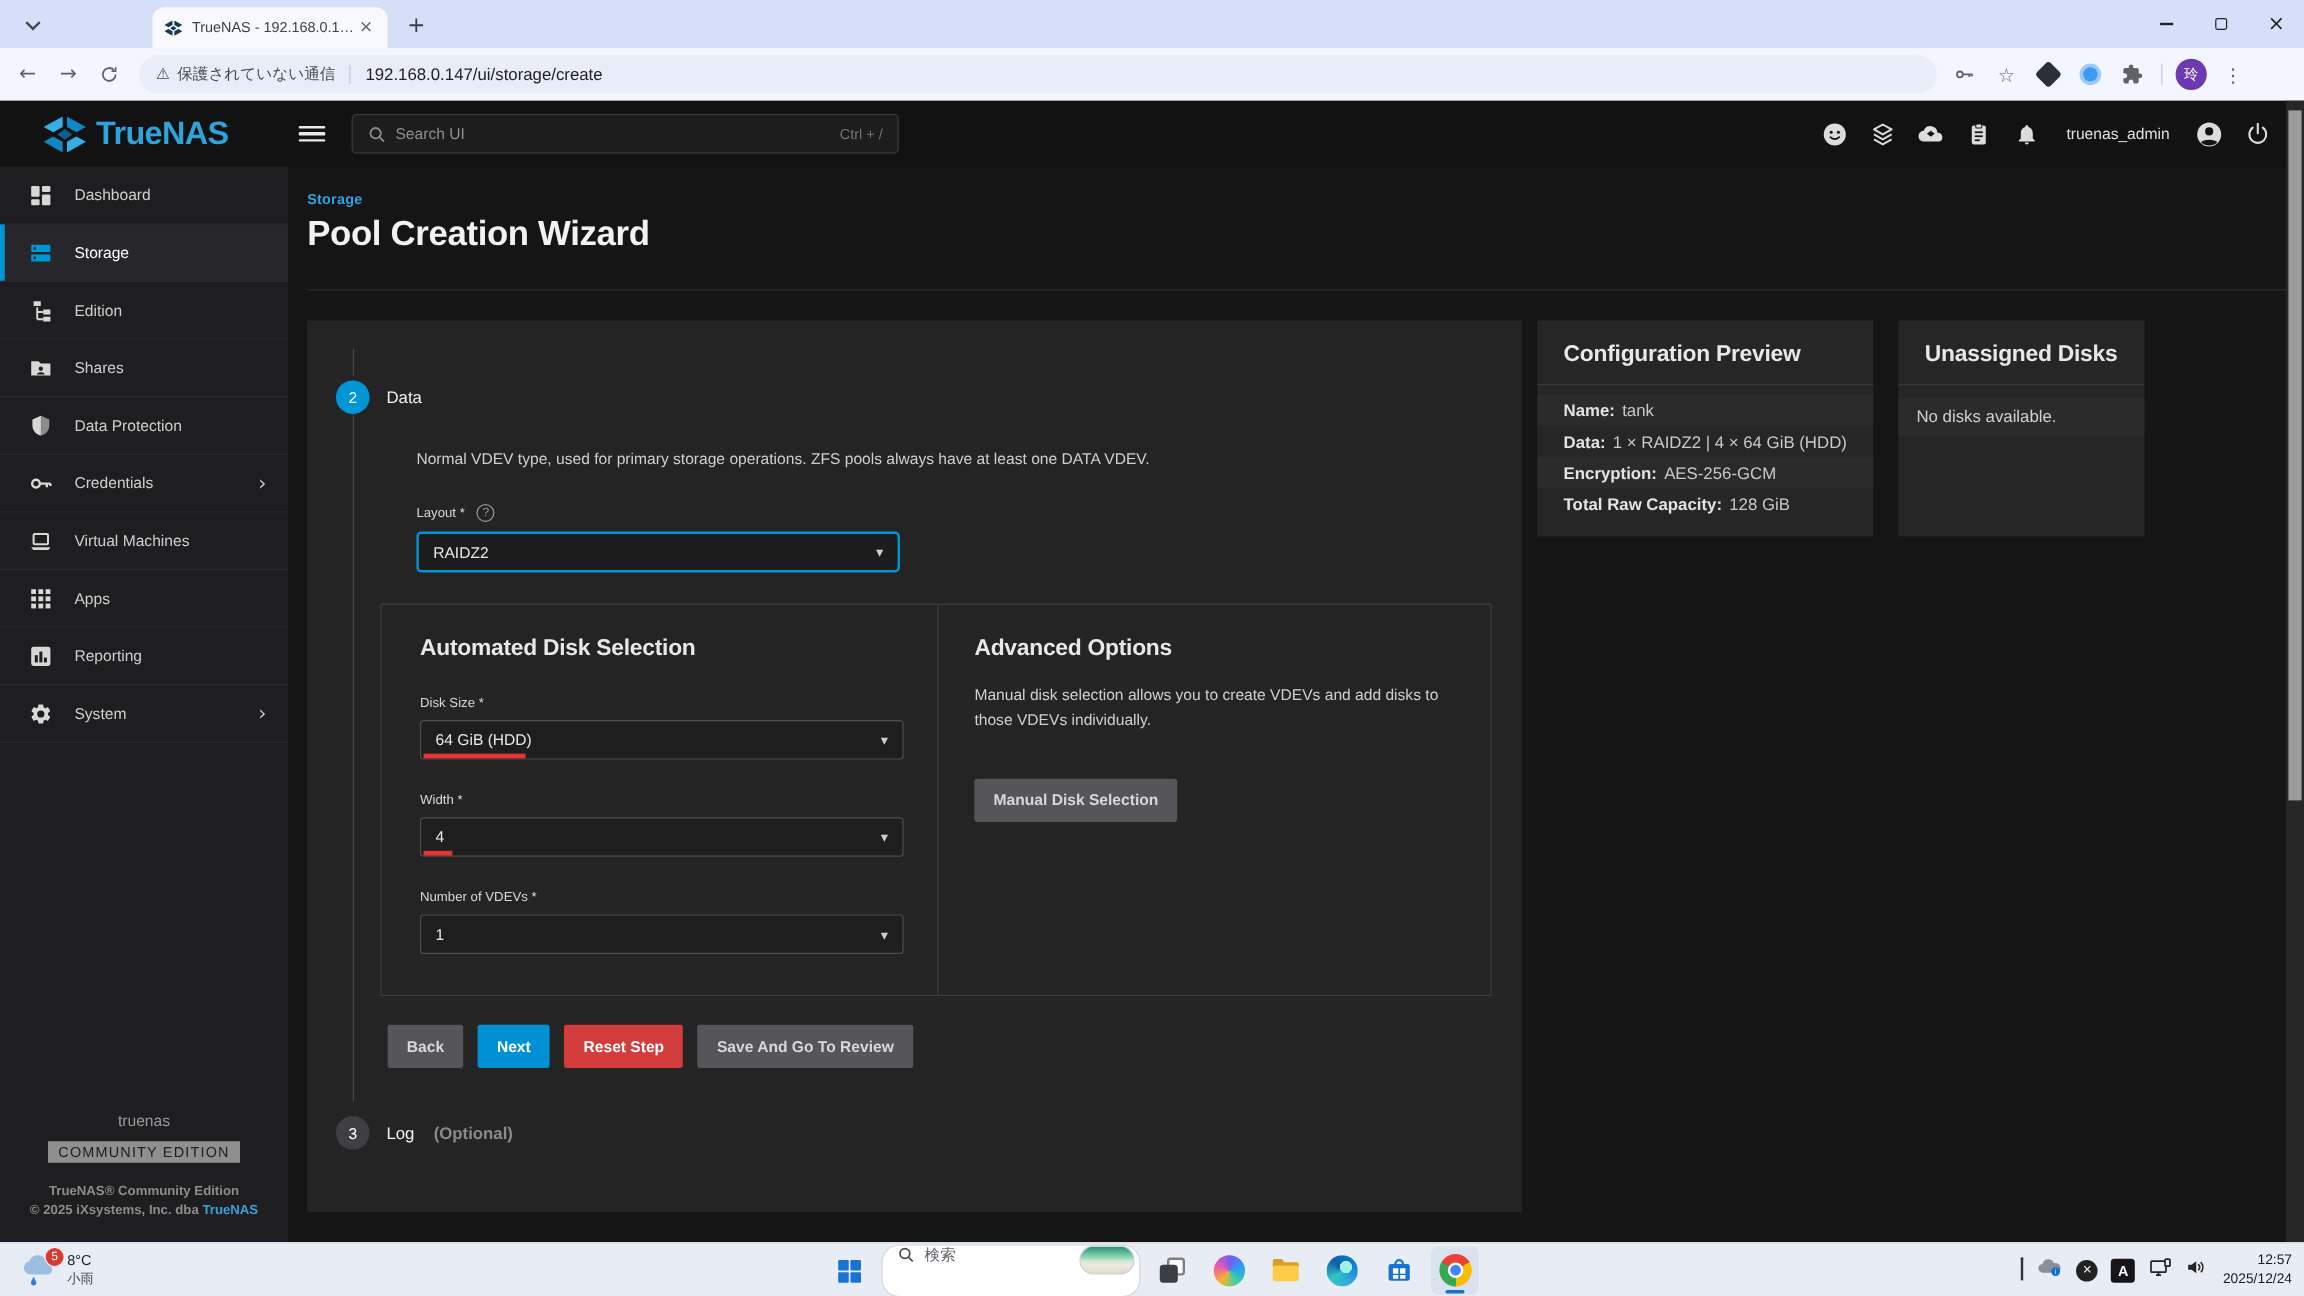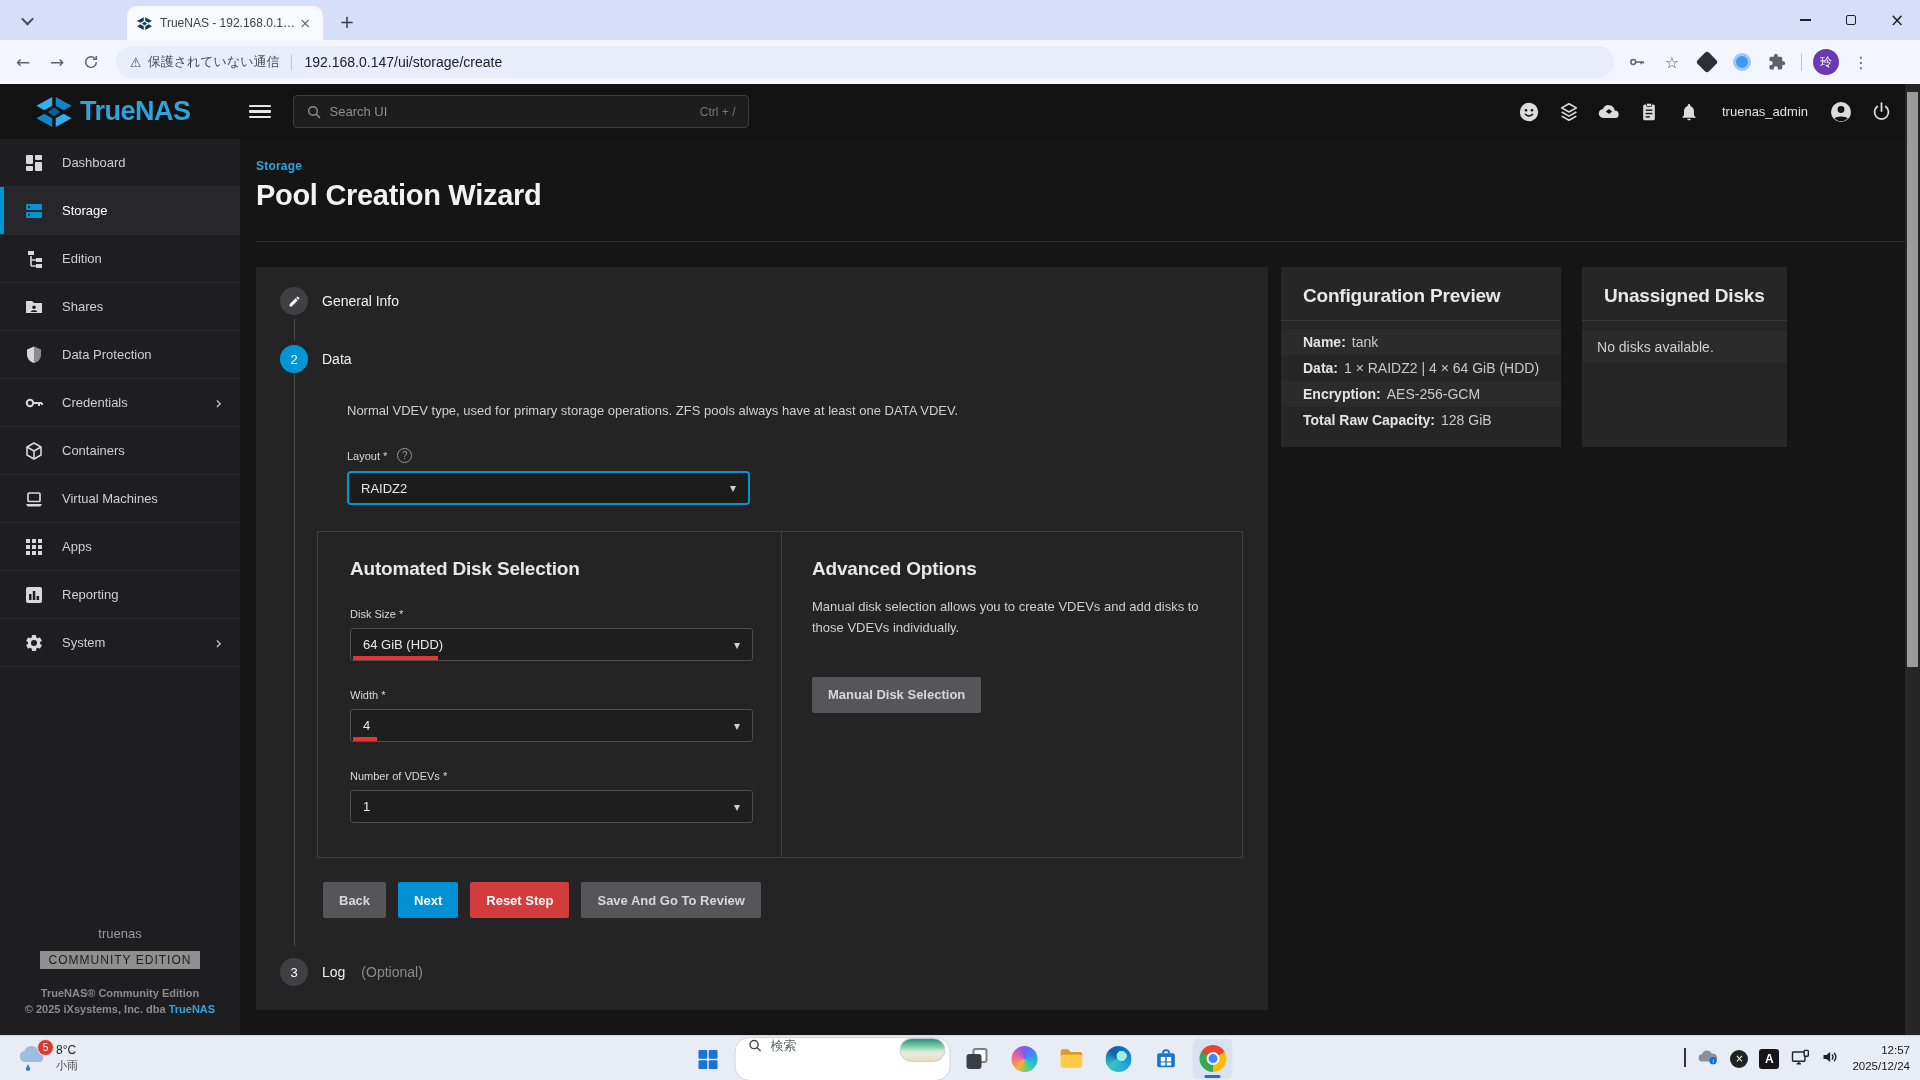--- a/index.html
+++ b/index.html
@@ -72,21 +72,21 @@
   .breadcrumb { font-size:12px; font-weight:700; color:#2fa3dc; letter-spacing:.2px; }
   .page-title { margin-top:6px; font-size:29px; font-weight:700; color:#f2f2f2; letter-spacing:-0.3px; }
   .content-row { margin-top:25px; display:flex; gap:13px; align-items:flex-start; height:743px; }
 
   
   .wizard-card { width:1012px; background:#242424; padding:20px 24px; height:100%; }
   .step-row { display:flex; align-items:center; gap:14px; height:28px; }
   .step-circle { width:28px; height:28px; border-radius:50%; background:#3f3f44; color:#fff; display:flex; align-items:center; justify-content:center; font-size:13px; flex:none; }
   .step-circle.blue { background:#0095d5; }
   .step-label { font-size:14px; color:#f0f0f0; font-weight:500; }
-  .step-optional { font-size:14px; color:#8a8a8a; margin-left:2px; }
+  .step-optional { font-size:14px; color:#8a8a8a; margin-left:2px;font-weight:bold; }
   .conn { width:1px; height:22px; background:#484848; margin:4px 0 4px 14px; }
   .step-body { margin-left:14px; border-left:1px solid #484848; padding:30px 0 28px 52px; }
   .step-desc { font-size:13px; color:#cfcfcf; }
   .field-label { font-size:11px; color:#d8d8d8; display:flex; align-items:center; gap:10px; }
   .help-circ { width:15px; height:15px; border-radius:50%; border:1.5px solid #9a9a9a; color:#9a9a9a; font-size:10px; display:flex; align-items:center; justify-content:center; }
   .layout-field { margin-top:30px; }
   .sel { display:flex; align-items:center; justify-content:space-between; padding:0 12px; position:relative; cursor:pointer; }
   .sel .caret { color:#cfcfcf; font-size:12px; }
   .sel-value { font-size:13px; color:#e8e8e8; }
   .sel.layout { margin-top:8px; width:403px; height:34px; background:#1c1c1c; border:2px solid #0095d5; border-radius:4px; }
@@ -347,27 +347,20 @@
       </div>
       <div class="nav-item">
         <svg class="nav-ic" viewBox="0 0 20 20" fill="none" stroke="currentColor" stroke-width="2">
             <circle cx="6" cy="10" r="3.2"></circle>
             <path d="M9.2 10H18M15 10v3M18 10v2"></path>
           </svg>
         <span class="nav-label">Credentials</span>
         <span class="nav-chev uni">›</span>
       </div>
       <div class="nav-item">
-        <svg class="nav-ic" viewBox="0 0 20 20" fill="none" stroke="currentColor" stroke-width="1.6" stroke-linejoin="round">
-            <path d="M10 2 17 6v8l-7 4-7-4V6z"></path>
-            <path d="M3 6l7 4 7-4M10 10v8"></path>
-          </svg>
-        <span class="nav-label">Containers</span>
-      </div>
-      <div class="nav-item">
         <svg class="nav-ic" viewBox="0 0 20 20">
             <rect x="4" y="4" width="12" height="8.5" rx="1" fill="none" stroke="currentColor" stroke-width="1.7"></rect>
             <path d="M2 15h16l-1.6 2.4H3.6z" fill="currentColor"></path>
           </svg>
         <span class="nav-label">Virtual Machines</span>
       </div>
       <div class="nav-item">
         <svg class="nav-ic" viewBox="0 0 20 20" fill="currentColor">
             <rect x="2" y="2" width="4" height="4"></rect>
             <rect x="8" y="2" width="4" height="4"></rect>
@@ -408,28 +401,20 @@
 
     <div class="main">
       <div class="page-head">
         <div class="breadcrumb">Storage</div>
         <div class="page-title">Pool Creation Wizard</div>
       </div>
 
       <div class="content-row">
 
         <div class="wizard-card">
-          <div class="step-row">
-            <div class="step-circle">
-              <svg width="13" height="13" viewBox="0 0 24 24" fill="#fff">
-                  <path d="M3 17.25V21h3.75L17.8 9.94l-3.75-3.75L3 17.25zM20.7 7.04a1 1 0 0 0 0-1.41l-2.34-2.34a1 1 0 0 0-1.41 0l-1.83 1.83 3.75 3.75 1.83-1.83z"></path>
-                </svg>
-            </div>
-            <span class="step-label">General Info</span>
-          </div>
 
           <div class="conn"></div>
 
           <div class="step-row">
             <div class="step-circle blue">2</div>
             <span class="step-label">Data</span>
           </div>
 
           <div class="step-body">
             <div class="step-desc">Normal VDEV type, used for primary storage operations. ZFS pools always have at least one DATA VDEV.</div>

